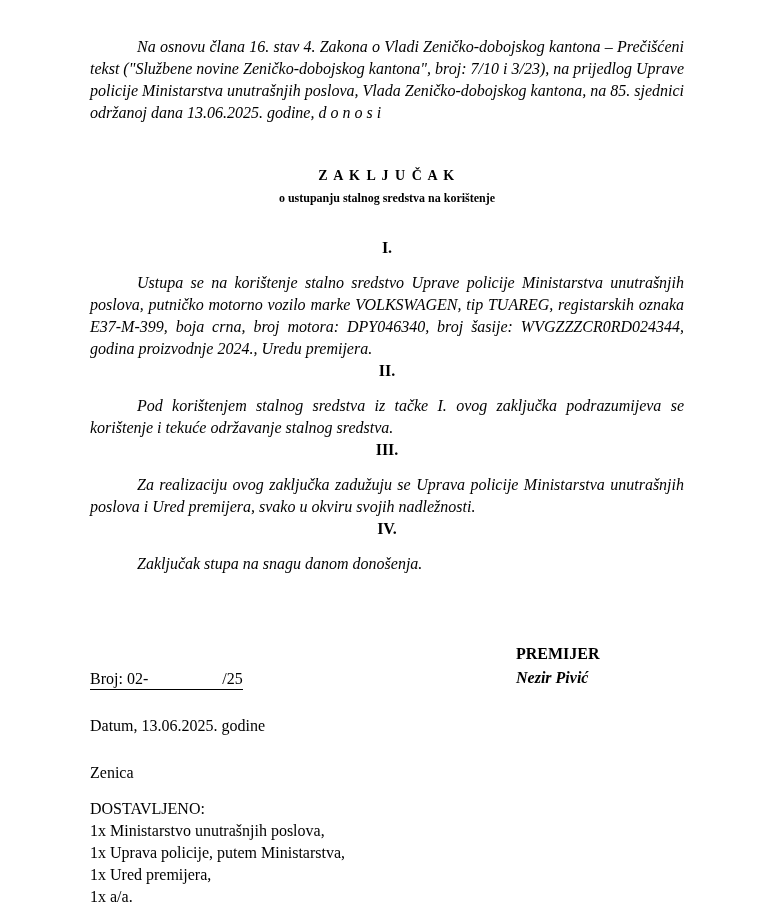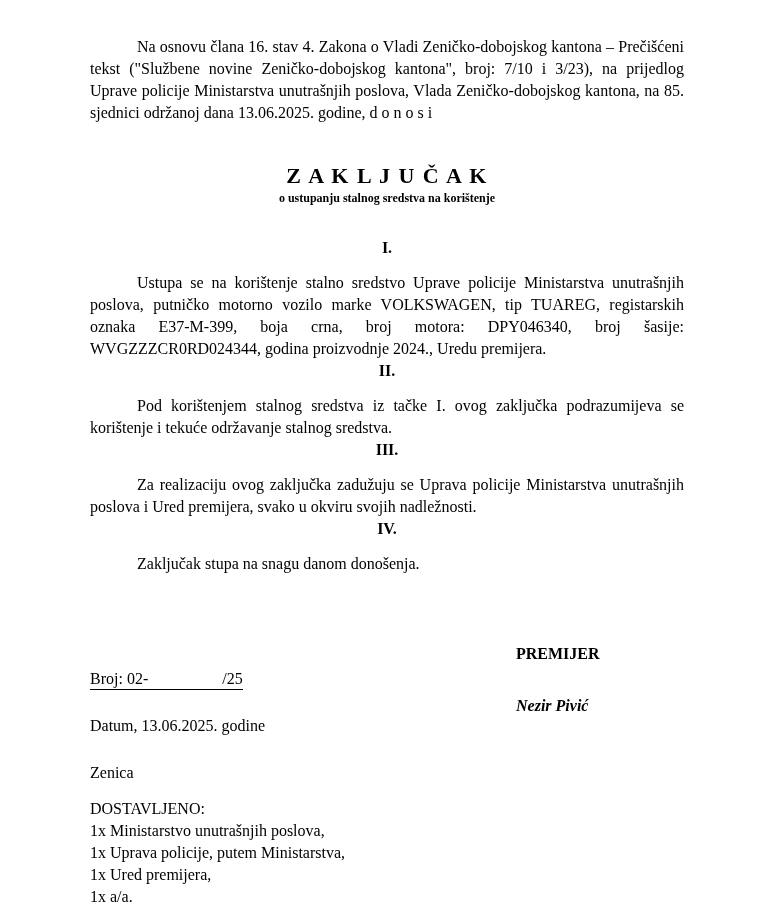--- a/index.html
+++ b/index.html
@@ -17,28 +17,29 @@
     font-size: 16px;
     line-height: 22px;
     box-sizing: border-box;
     padding: 36px 84px 0 90px;
     overflow: hidden;
   }
   .para {
     margin: 0;
     text-align: justify;
     text-indent: 47px;
+    font-style: italic;
   }
   .title-block {
     margin-top: 41px;
     text-align: center;
   }
   .doc-title {
     font-weight: bold;
-    font-size: 22px;
+    font-size: 14px;
     letter-spacing: 1.5px;
   }
   .doc-subtitle {
     font-weight: bold;
     font-size: 12px;
   }
   .sec-num {
     text-align: center;
     font-weight: bold;
     margin-bottom: 13px;
@@ -60,21 +61,21 @@
     width: 74px;
   }
   .footer-right {
     width: 160px;
     margin-right: 8px;
   }
   .signer-title { font-weight: bold; }
   .signer-name {
     font-weight: bold;
     font-style: italic;
-    margin-top: 30px;
+    margin-top: 2px;
   }
   .dostavljeno { margin-top: 14px; }
 </style>
 </head>
 <body>
 
 <div class="page">
 
   <p class="para">Na osnovu člana 16. stav 4. Zakona o Vladi Zeničko-dobojskog kantona – Prečišćeni tekst ("Službene novine Zeničko-dobojskog kantona", broj: 7/10 i 3/23), na prijedlog Uprave policije Ministarstva unutrašnjih poslova, Vlada Zeničko-dobojskog kantona, na 85. sjednici održanoj dana 13.06.2025. godine, d o n o s i</p>
 

